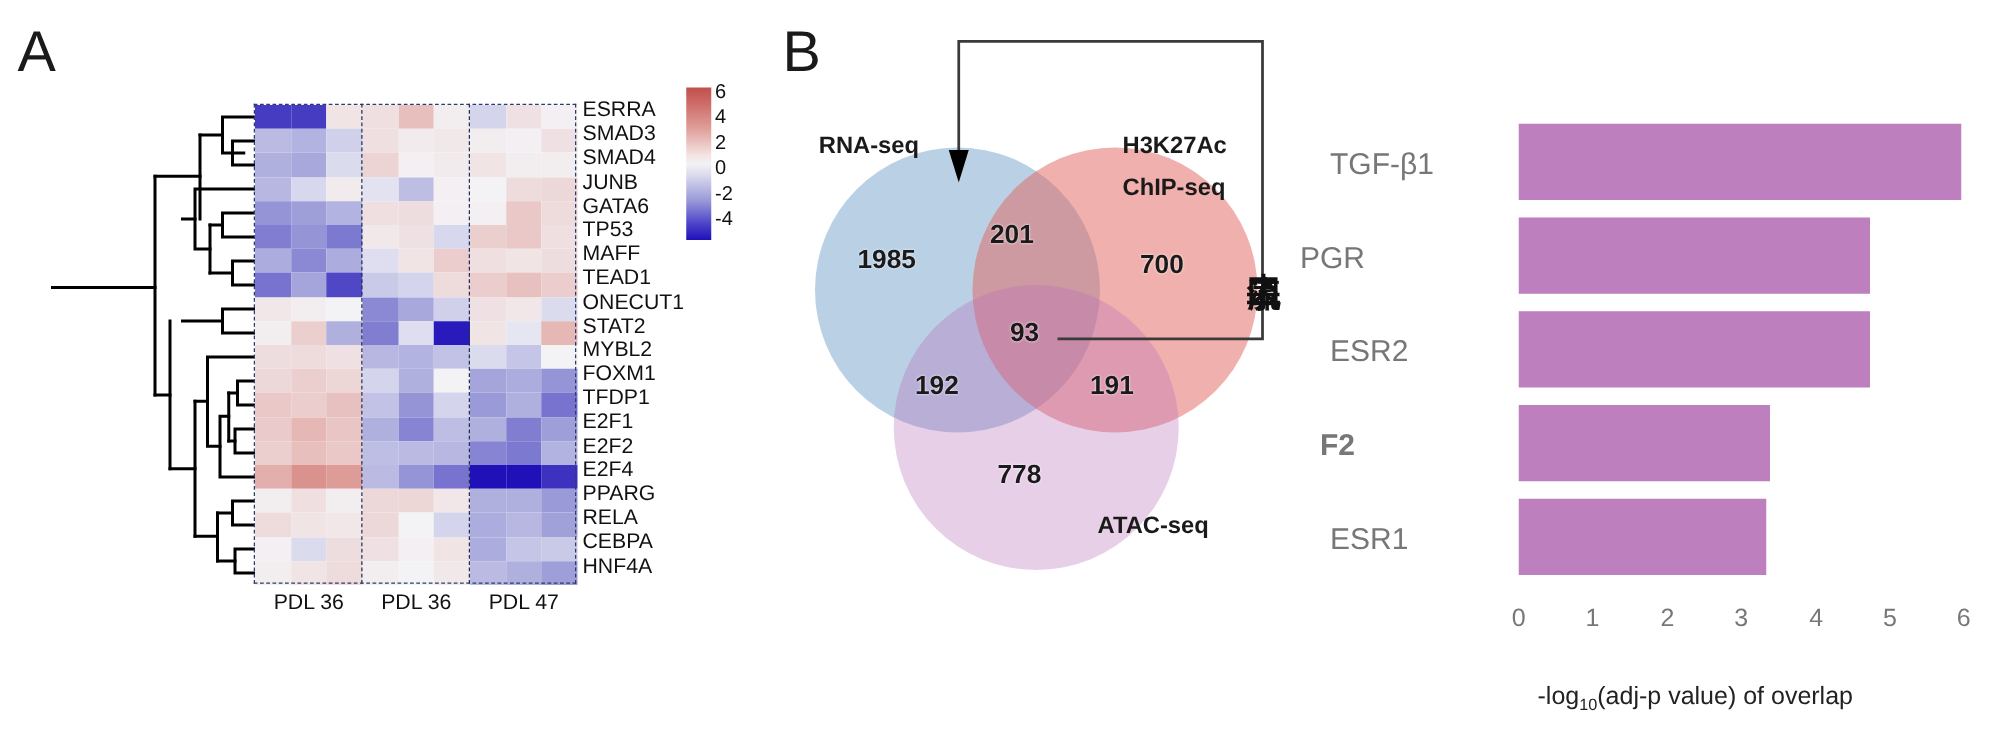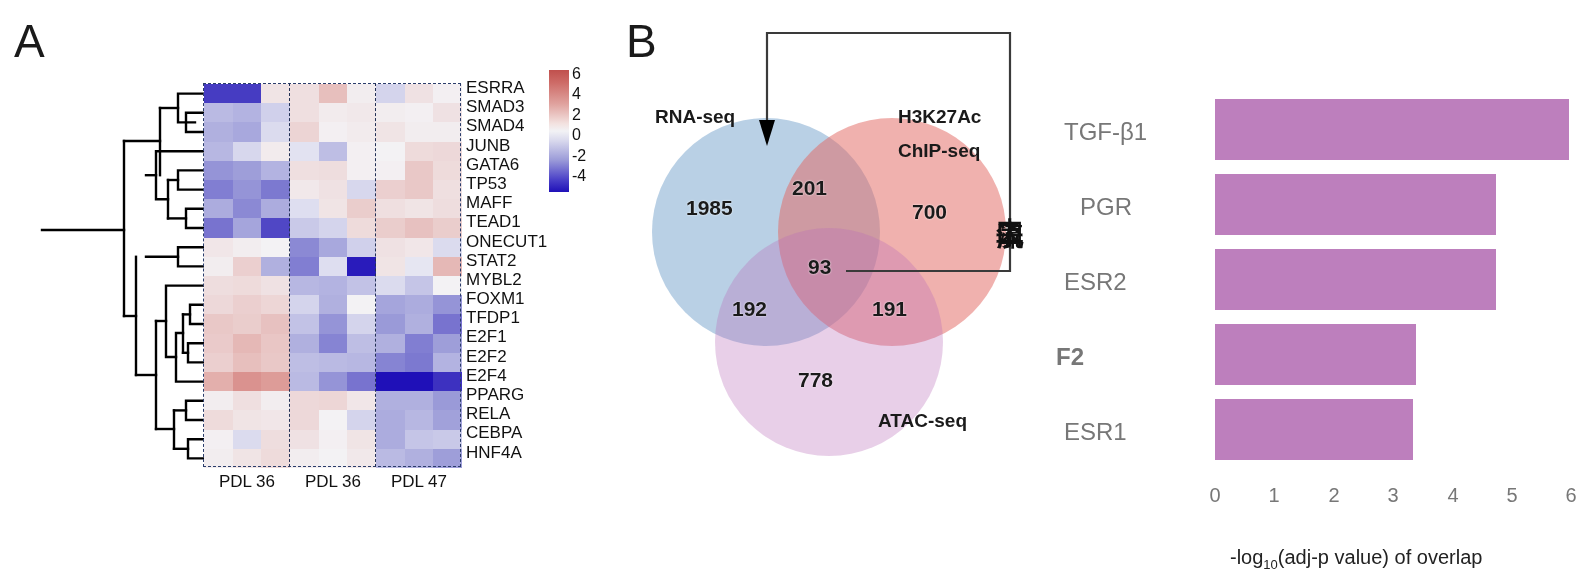--- a/index.html
+++ b/index.html
@@ -372,21 +372,21 @@
       </g>
     </svg>
 
     <div class="bar-row" style="left:595px;top:99px;width:354px;"></div>
     <div class="bar-row" style="left:595px;top:174px;width:281px;"></div>
     <div class="bar-row" style="left:595px;top:249px;width:281px;"></div>
     <div class="bar-row" style="left:595px;top:324px;width:201px;"></div>
     <div class="bar-row" style="left:595px;top:399px;width:198px;"></div>
 
     <div class="bar-cat" style="left:444px;top:118px;">TGF-β1</div>
-    <div class="bar-cat" style="left:460px;top:193px;">PGR</div>
+    <div class="bar-cat" style="left:420px;top:193px;">PGR</div>
     <div class="bar-cat" style="left:444px;top:268px;">ESR2</div>
     <div class="bar-cat" style="left:436px;top:343px;font-weight:bold;">F2</div>
     <div class="bar-cat" style="left:444px;top:418px;">ESR1</div>
 
     <div class="axis-tick-lab" style="left:585px;top:484px;">0</div>
     <div class="axis-tick-lab" style="left:644px;top:484px;">1</div>
     <div class="axis-tick-lab" style="left:704px;top:484px;">2</div>
     <div class="axis-tick-lab" style="left:763px;top:484px;">3</div>
     <div class="axis-tick-lab" style="left:823px;top:484px;">4</div>
     <div class="axis-tick-lab" style="left:882px;top:484px;">5</div>

